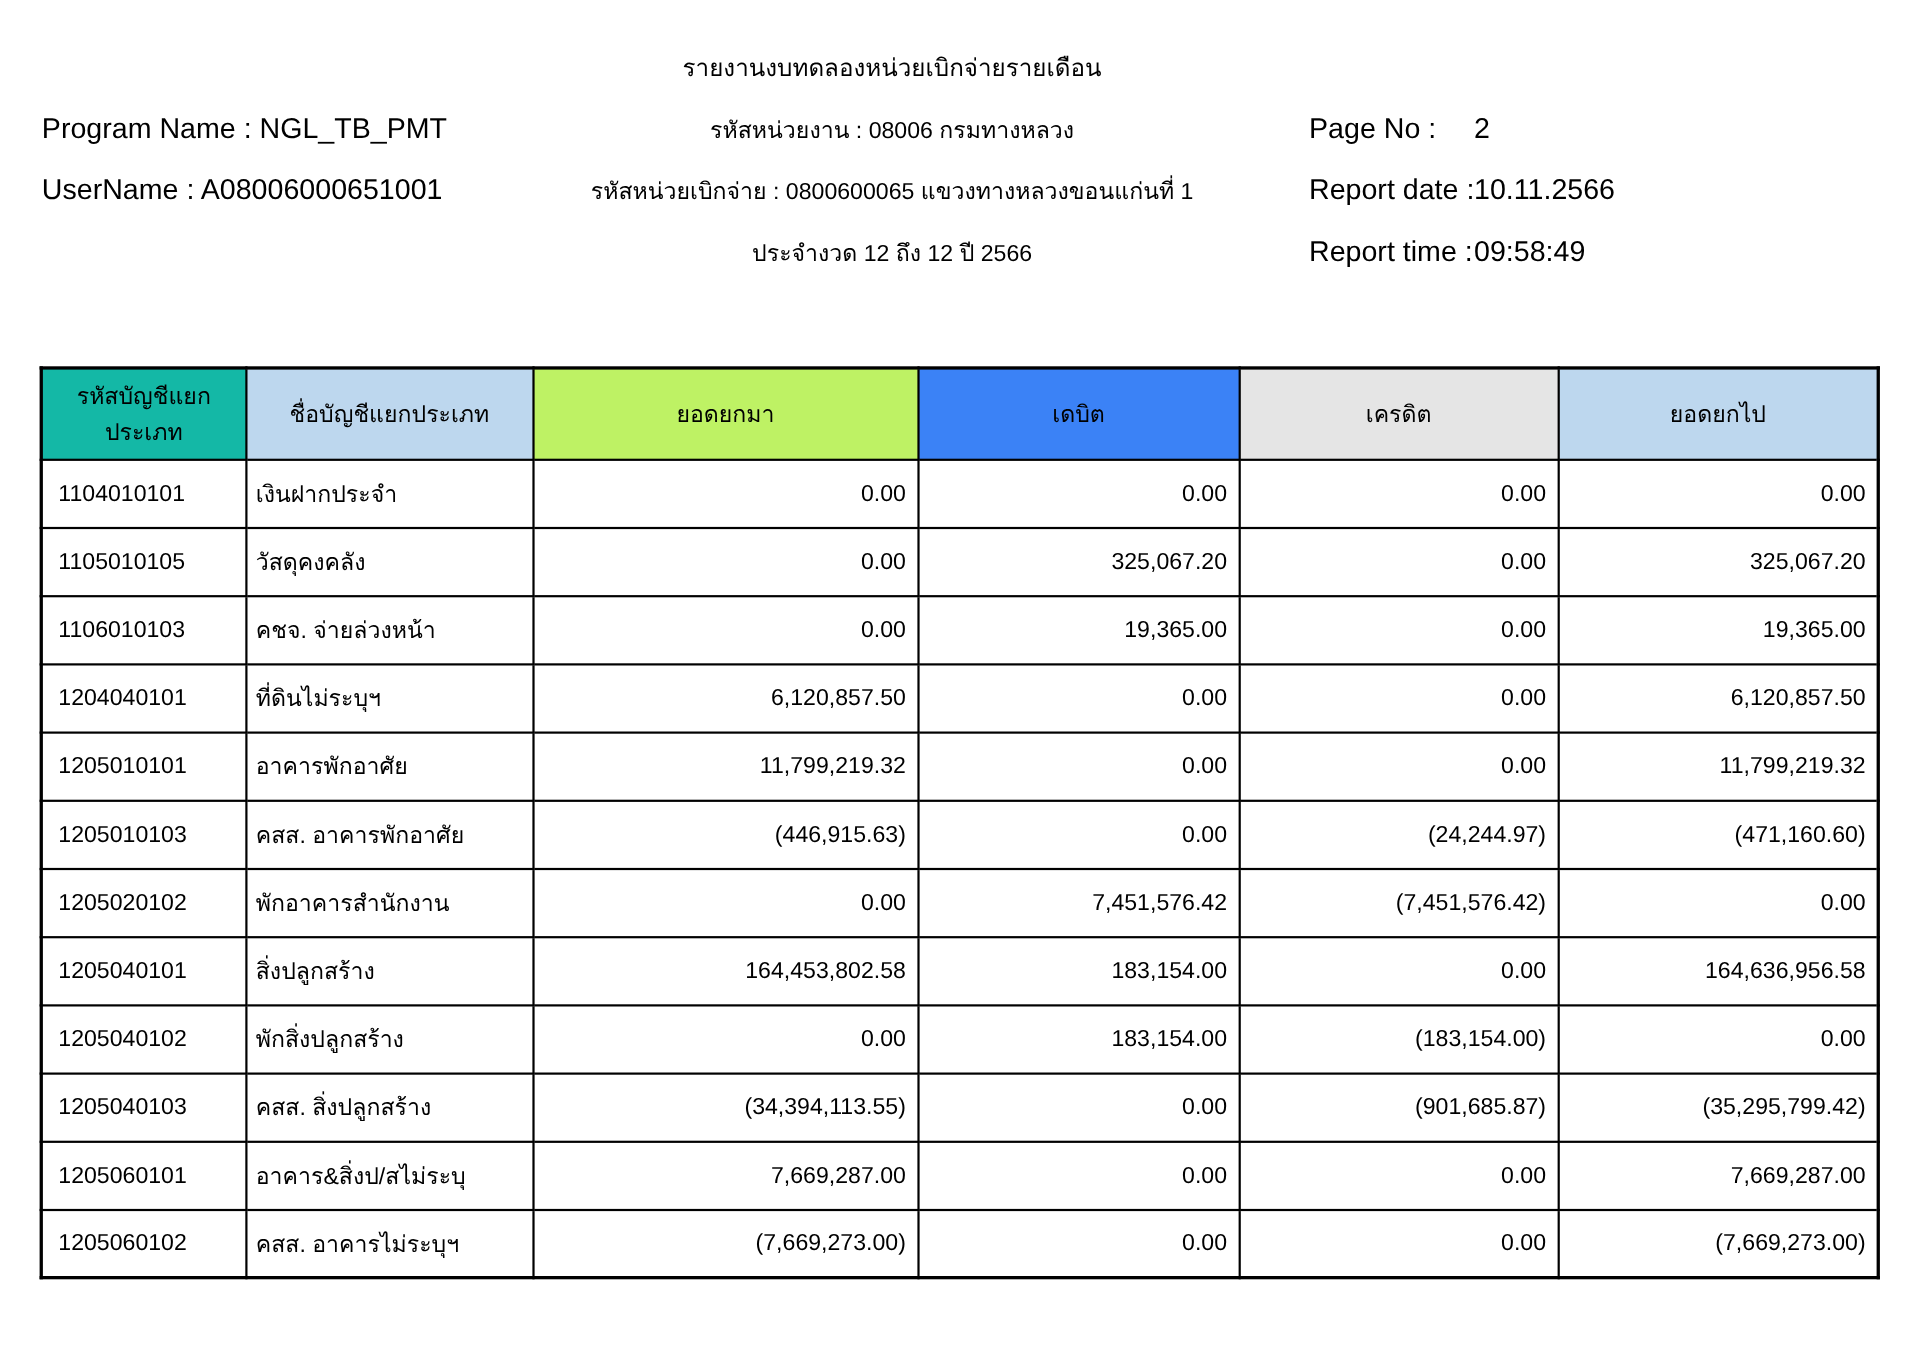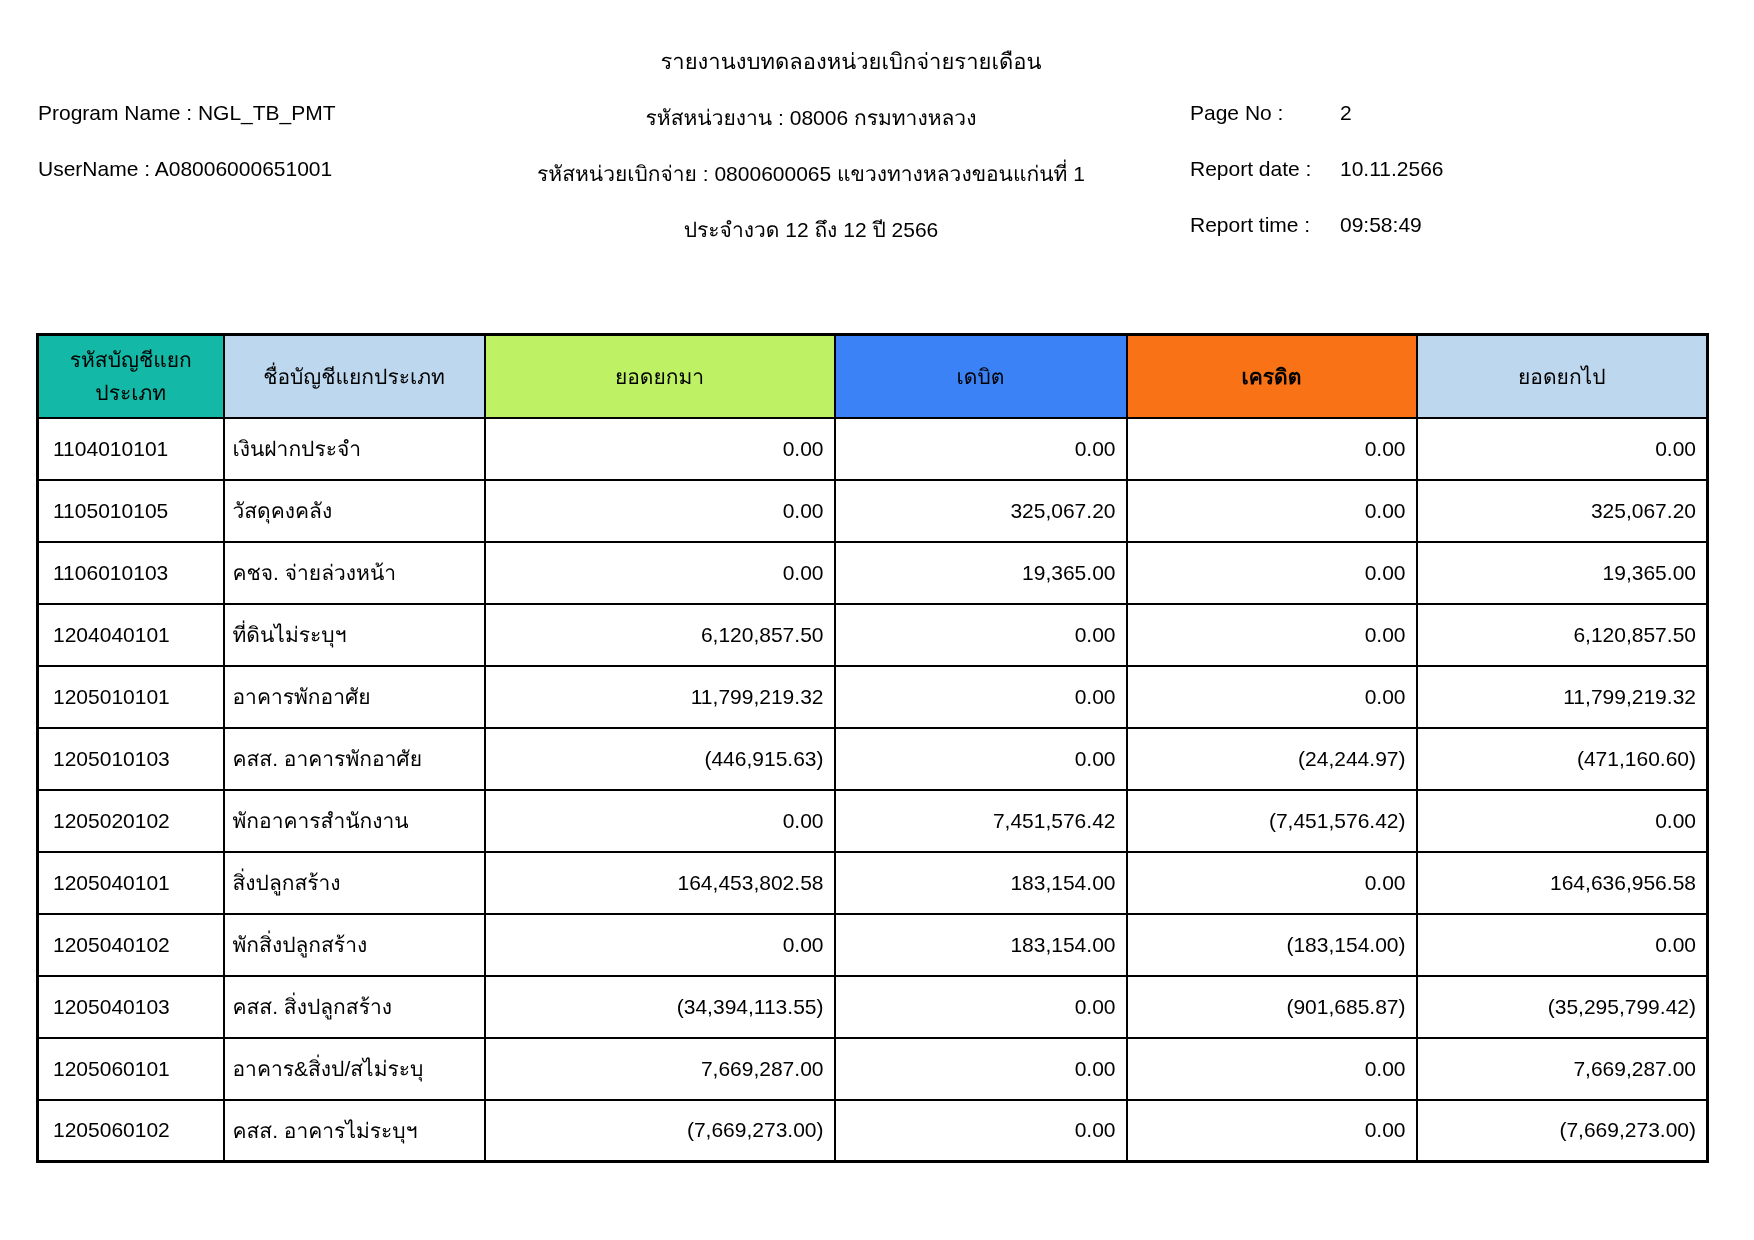--- a/index.html
+++ b/index.html
@@ -6,23 +6,23 @@
   html, body {
     width: 1754px; height: 1240px;
     background: #ffffff;
     font-family: "Liberation Sans", sans-serif;
     color: #000000;
     overflow: hidden;
   }
   .page { position: relative; width: 1754px; height: 1240px; }
 
   
-  .hdr-line { position: absolute; font-size: 21px; white-space: nowrap; }
+  .hdr-line { position: absolute; font-size: 26px; white-space: nowrap; }
   .center-line { position: absolute; left: 0; width: 1622px; text-align: center; font-size: 21px; white-space: nowrap; }
-  .t-title   { top: 44px;  font-size: 22px; margin-left: 40px; }
+  .t-title   { top: 44px;  font-size: 22px; }
   .t-agency  { top: 101px; }
   .t-disb    { top: 157px; }
   .t-period  { top: 213px; }
   .l-col { left: 38px; }
   .r-lab { left: 1190px; }
   .r-val { left: 1340px; }
   .row2 { top: 101px; }
   .row3 { top: 157px; text-align: right; }
   .row4 { top: 213px; }
 
@@ -84,21 +84,21 @@
       <col style="width:292px">
       <col style="width:290px">
       <col style="width:291px">
     </colgroup>
     <thead>
       <tr>
         <th class="hd" style="background: #14b8a6; margin-top: 32px;">รหัสบัญชีแยกประเภท</th>
         <th class="hd" style="background: rgb(189, 215, 238);">ชื่อบัญชีแยกประเภท</th>
         <th class="hd" style="background: #bef264;">ยอดยกมา</th>
         <th class="hd" style="background: #3b82f6;">เดบิต</th>
-        <th class="hd" style="background: #f97316; font-weight: bold;">เครดิต</th>
+        <th class="hd" style="background: #e5e5e5;">เครดิต</th>
         <th class="hd" style="background: rgb(189, 215, 238);">ยอดยกไป</th>
       </tr>
     </thead>
     <tbody>
         <tr>
           <td class="code">1104010101</td>
           <td class="name">เงินฝากประจำ</td>
           <td class="num">0.00</td>
           <td class="num">0.00</td>
           <td class="num">0.00</td>

